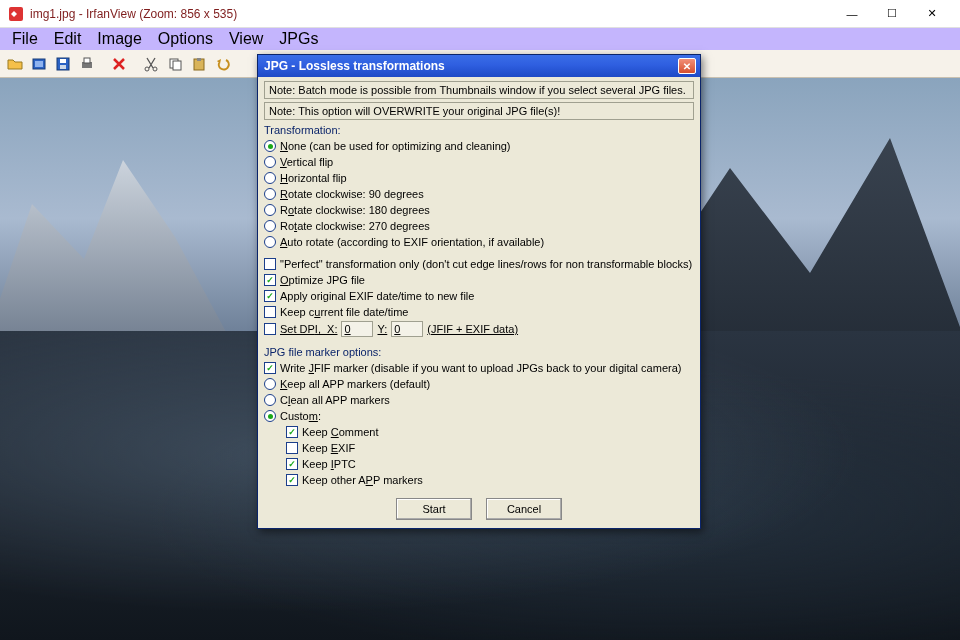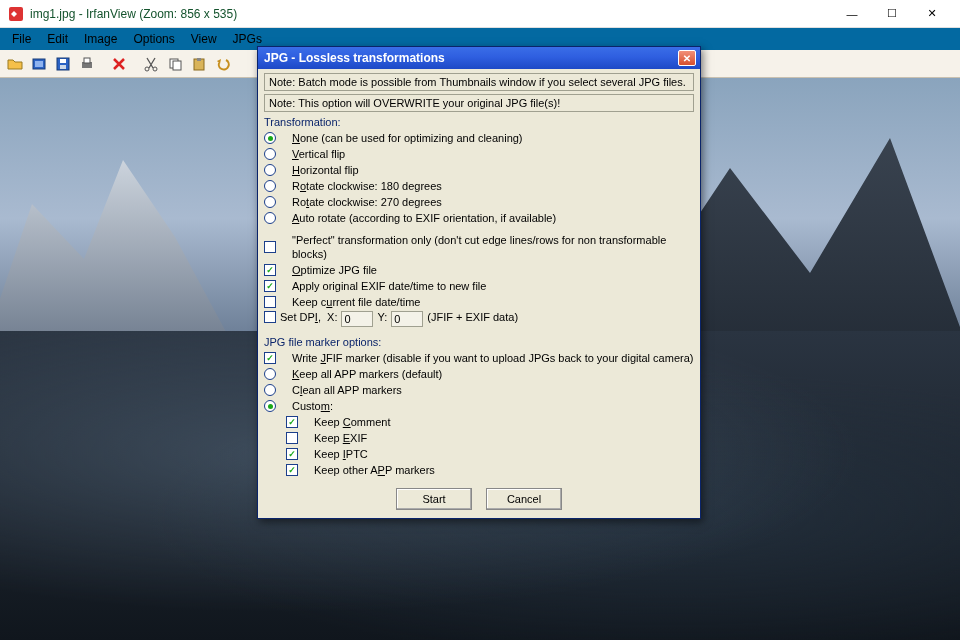--- a/index.html
+++ b/index.html
@@ -2,61 +2,61 @@
 <html><head>
 <meta charset="utf-8">
 <style>
 * { box-sizing: border-box; margin: 0; padding: 0; font-family: "Segoe UI", Tahoma, sans-serif; }
 body { width: 960px; height: 640px; overflow: hidden; background: #fff; position: relative; }
 
 
 .main-window { width: 960px; height: 640px; display: flex; flex-direction: column; }
 .titlebar { height: 28px; display: flex; align-items: center; padding: 0 8px; background: #fff; border-bottom: 1px solid #e0e0e0; }
 .titlebar-icon { width: 16px; height: 16px; margin-right: 6px; }
-.titlebar-text { font-size: 12px; flex: 1; color: #14532d; }
+.titlebar-text { font-size: 12px; flex: 1; color: #7f1d1d; }
 .titlebar-btns { display: flex; gap: 0; }
 .titlebar-btn { width: 40px; height: 28px; display: flex; align-items: center; justify-content: center; font-size: 11px; color: #000; }
 
-.menubar { height: 22px; display: flex; align-items: center; padding: 0 4px; font-size: 12px; background: #0369a1; }
+.menubar { height: 22px; display: flex; align-items: center; padding: 0 4px; font-size: 16px; background: #c4b5fd; }
 .menu-item { padding: 2px 8px; cursor: default; }
 
 .toolbar { height: 28px; display: flex; align-items: center; padding: 0 4px; gap: 2px; background: #f6f2ea; border-bottom: 1px solid #c8c0b0; }
 .tool-btn { width: 22px; height: 22px; display: flex; align-items: center; justify-content: center; font-size: 14px; cursor: default; }
 .tool-sep { width: 6px; }
 
 .viewport { flex: 1; background: linear-gradient(to bottom, #8aa4bd 0%, #a9bad0 25%, #6f8199 45%, #29333f 70%, #1a222c 100%); position: relative; overflow: hidden; }
 .mountains { position: absolute; inset: 0; }
 
 
 .peak { position: absolute; background: #5e6b7a; }
 .peak1 { left: -20px; top: 60px; width: 260px; height: 220px; clip-path: polygon(0 100%, 20% 30%, 40% 55%, 55% 10%, 75% 45%, 100% 100%); background: linear-gradient(#d7dee6, #6a7789); }
 .peak2 { right: -30px; top: 30px; width: 400px; height: 300px; clip-path: polygon(0 100%, 15% 60%, 35% 20%, 55% 55%, 75% 10%, 100% 100%); background: linear-gradient(#3c4653, #1e2630); }
 .rocks { position:absolute; left:0; right:0; bottom:0; height:55%; background: radial-gradient(ellipse at 30% 40%, rgba(90,110,130,.5), transparent 60%), radial-gradient(ellipse at 70% 60%, rgba(40,55,70,.6), transparent 55%), linear-gradient(#2a3441, #10161d); }
 
 
-.dialog { position: absolute; left: 257px; top: 46px; width: 444px; background: #ece9d8; border: 1px solid #0a246a; box-shadow: 2px 3px 8px rgba(0,0,0,.5); font-size: 11px; color: #000; }
+.dialog { position: absolute; left: 257px; top: 54px; width: 444px; background: #ece9d8; border: 1px solid #0a246a; box-shadow: 2px 3px 8px rgba(0,0,0,.5); font-size: 11px; color: #000; }
 .dlg-titlebar { height: 22px; background: linear-gradient(to bottom, #3a6ee7, #2f5fe0 45%, #1d49c6); display: flex; align-items: center; padding: 0 4px; color: #fff; font-size: 12px; font-weight: bold; }
 .dlg-titlebar-text { flex: 1; padding-left: 2px; }
 .dlg-close { width: 18px; height: 16px; background: linear-gradient(#f29078,#d64f2e); border: 1px solid #fff; border-radius: 2px; display:flex; align-items:center; justify-content:center; color:#fff; font-size:10px; font-weight:bold; }
 
 .dlg-body { padding: 4px 6px 8px 6px; }
 
 .note-box { border: 1px solid #a0a090; background: #ece9d8; padding: 2px 4px; margin-bottom: 3px; font-size: 11px; }
 
 .group-caption { color: #0a246a; font-size: 11px; margin: 4px 0 2px 0; }
 
-.radio-row, .check-row { display: flex; align-items: center; gap: 16px; padding: 1px 0; line-height: 14px; }
+.radio-row, .check-row { display: flex; align-items: center; gap: 4px; padding: 1px 0; line-height: 14px; }
 .radio, .check { width: 12px; height: 12px; display:inline-flex; align-items:center; justify-content:center; flex-shrink:0; }
 .radio { border: 1px solid #1c3f8b; border-radius: 50%; background:#fff; }
 .radio.sel::after { content:""; width:5px; height:5px; background:#19a819; border-radius:50%; }
 .check { border: 1px solid #1c3f8b; background:#fff; font-size:9px; color:#19a819; font-weight:bold; line-height:1; }
 .check.sel::after { content:"✓"; color:#19a819; }
 .u { text-decoration: underline; }
 
-.dpi-row { display:flex; gap:4px; padding:1px 0; }
+.dpi-row { display:flex; align-items:center; gap:4px; padding:1px 0;text-decoration:underline; }
 .dpi-input { width: 32px; height: 16px; border:1px solid #a0a090; background:#f4f2e8; font-size:11px; padding:0 2px; }
 .btn { border:1px solid #888; background:#ece9d8; font-size:11px; padding:0 6px; height:18px; box-shadow: inset -1px -1px 0 #aaa, inset 1px 1px 0 #fff; cursor:default; }
 
 .indent { margin-left: 22px; }
 .btn-row { display:flex; justify-content:center; gap:14px; margin-top:10px; }
 .btn-row .btn { width: 76px; height: 22px; }
 
 </style>
 </head>
 <body>
@@ -170,20 +170,24 @@
     <div class="radio-row">
         <span class="radio"></span>
         <span><span class="u">V</span>ertical flip</span>
       </div>
     <div class="radio-row">
         <span class="radio"></span>
         <span><span class="u">H</span>orizontal flip</span>
       </div>
     <div class="radio-row">
         <span class="radio"></span>
+        <span><span class="u">R</span>otate clockwise: 90 degrees</span>
+      </div>
+    <div class="radio-row">
+        <span class="radio"></span>
         <span>R<span class="u">o</span>tate clockwise: 180 degrees</span>
       </div>
     <div class="radio-row">
         <span class="radio"></span>
         <span>Ro<span class="u">t</span>ate clockwise: 270 degrees</span>
       </div>
     <div class="radio-row">
         <span class="radio"></span>
         <span><span class="u">A</span>uto rotate (according to EXIF orientation, if available)</span>
       </div>

